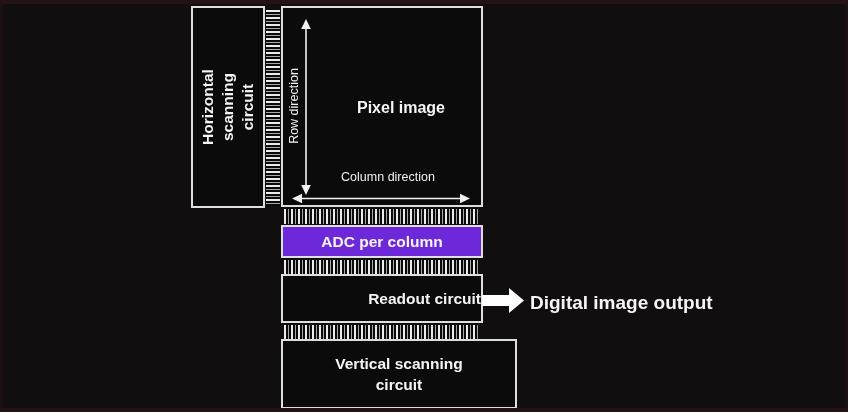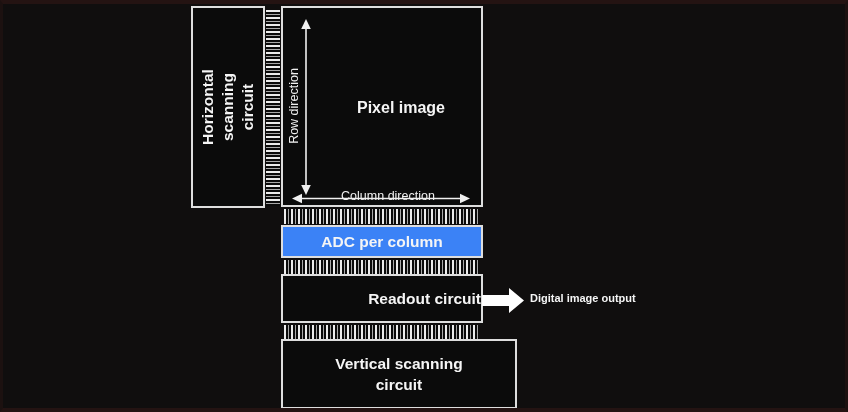--- a/index.html
+++ b/index.html
@@ -51,25 +51,25 @@
   }
   .strip-h1{top:205px;}
   .strip-h2{top:256px;}
   .strip-h3{top:321px;}
   .dir-label{position:absolute;font-size:12.5px;font-weight:400;color:#f0f0f0;}
   .row-dir{
     left:291px;top:102px;
     transform:translate(-50%,-50%) rotate(-90deg);
     white-space:nowrap;
   }
-  .col-dir{left:300px;top:185px;width:170px;text-align:center;}
+  .col-dir{left:300px;top:166px;width:170px;text-align:center;}
   .arrow-svg{position:absolute;}
   .out-label{
     position:absolute;left:527px;top:288px;
-    font-size:11px;font-weight:700;white-space:nowrap;
+    font-size:19px;font-weight:700;white-space:nowrap;
   }
 </style>
 </head>
 <body>
 
 <div class="stage">
 
   <div class="box box-hscan">
     <span class="rot">Horizontal scanning
 circuit</span>
@@ -89,21 +89,21 @@
 
   <div class="dir-label col-dir">Column direction</div>
   <svg class="arrow-svg" style="left:289px;top:188px;" width="178" height="13" viewBox="0 0 178 13">
     <line x1="9" y1="6.5" x2="169" y2="6.5" stroke="#f0f0f0" stroke-width="1.6"></line>
     <polygon points="0,6.5 10,1.7 10,11.3" fill="#f0f0f0"></polygon>
     <polygon points="178,6.5 168,1.7 168,11.3" fill="#f0f0f0"></polygon>
   </svg>
 
   <div class="strip strip-h strip-h1"></div>
 
-  <div class="box box-adc" style="background: #3b82f6;">
+  <div class="box box-adc" style="background: #6d28d9;">
     <span>ADC per column</span>
   </div>
 
   <div class="strip strip-h strip-h2"></div>
 
   <div class="box box-readout">
     <span>Readout circuit</span>
   </div>
 
   <div class="strip strip-h strip-h3"></div>

